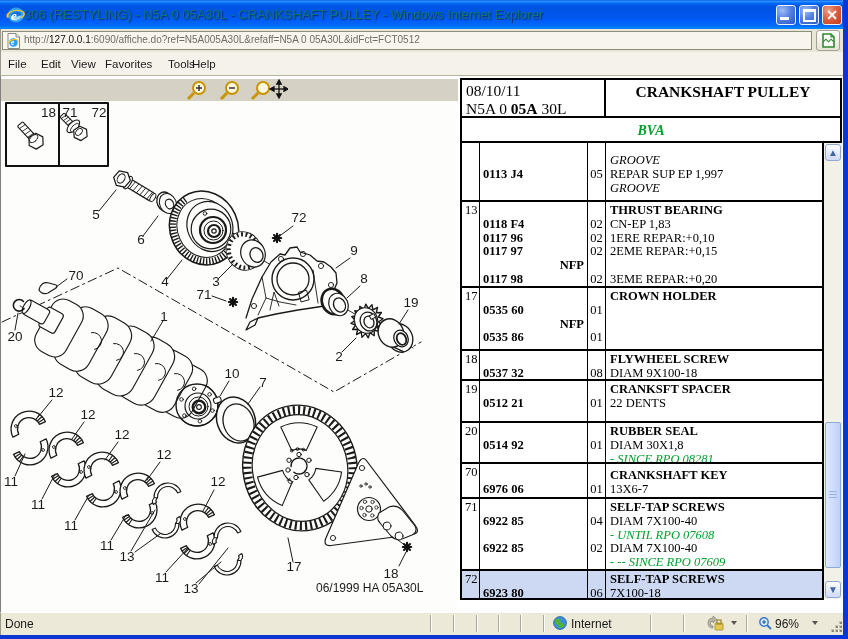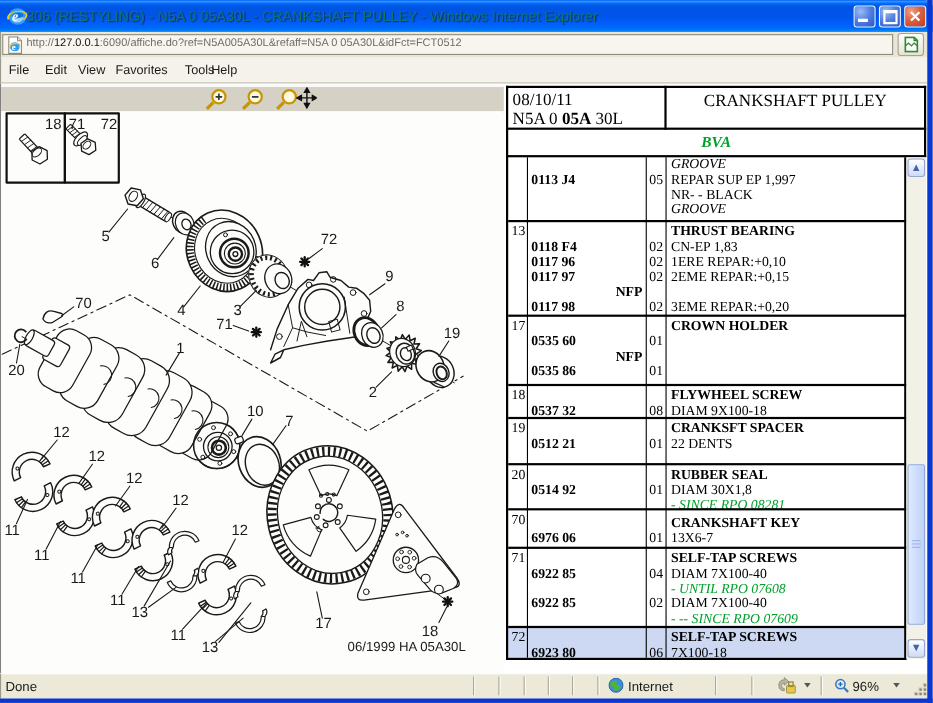--- a/index.html
+++ b/index.html
@@ -468,35 +468,32 @@
 <div class="abs tline" style="left:460px;top:598px;width:364px;height:2px"></div>
 <div class="abs tline" style="left:460px;top:78px;width:2px;height:522px"></div>
 <div class="abs tline" style="left:840px;top:78px;width:2px;height:65px"></div>
 <div class="abs tline" style="left:604px;top:78px;width:2px;height:40px"></div>
 <div class="abs tline" style="left:822px;top:143px;width:2px;height:457px"></div>
 <div class="abs tline" style="left:479px;top:143px;width:1px;height:455px"></div>
 <div class="abs tline" style="left:587px;top:143px;width:1px;height:455px"></div>
 <div class="abs tline" style="left:605px;top:143px;width:1px;height:455px"></div>
 <div class="abs sertext" style="left:466px;top:82px;font-size:15.5px">08/10/11</div>
 <div class="abs sertext" style="left:466px;top:100px;font-size:15.5px">N5A 0 <b>05A</b> 30L</div>
-<div class="abs sertext" style="left:606px;top:83px;width:234px;text-align:center;font-size:15.5px;font-weight:normal">CRANKSHAFT PULLEY</div>
+<div class="abs sertext" style="left:606px;top:83px;width:234px;text-align:center;font-size:15.5px;font-weight:bold">CRANKSHAFT PULLEY</div>
 <div class="abs sertext" style="left:462px;top:123px;width:378px;text-align:center;font-size:14px;font-weight:bold;font-style:italic;color:#00a02c">BVA</div>
 
 <div class="abs" id="list">
-  <div class="row" style="top:0;height:57px;border-top:none;padding-top:0">
+  <div class="row" style="top:11px;height:57px;border-top:none;padding-top:0">
     <div class="line">
         <span class="d ital">GROOVE</span>
       </div>
     <div class="line">
         <span class="r">0113 J4</span>
         <span class="q">05</span>
         <span class="d">REPAR SUP EP 1,997</span>
-      </div>
-    <div class="line">
-        <span class="d">NR- - BLACK</span>
       </div>
     <div class="line">
         <span class="d ital">GROOVE</span>
       </div>
   </div>
   <div class="row" style="top:57px;height:86px">
     <div class="line">
         <span class="n">13</span>
         <span class="d bold">THRUST BEARING</span>
       </div>

